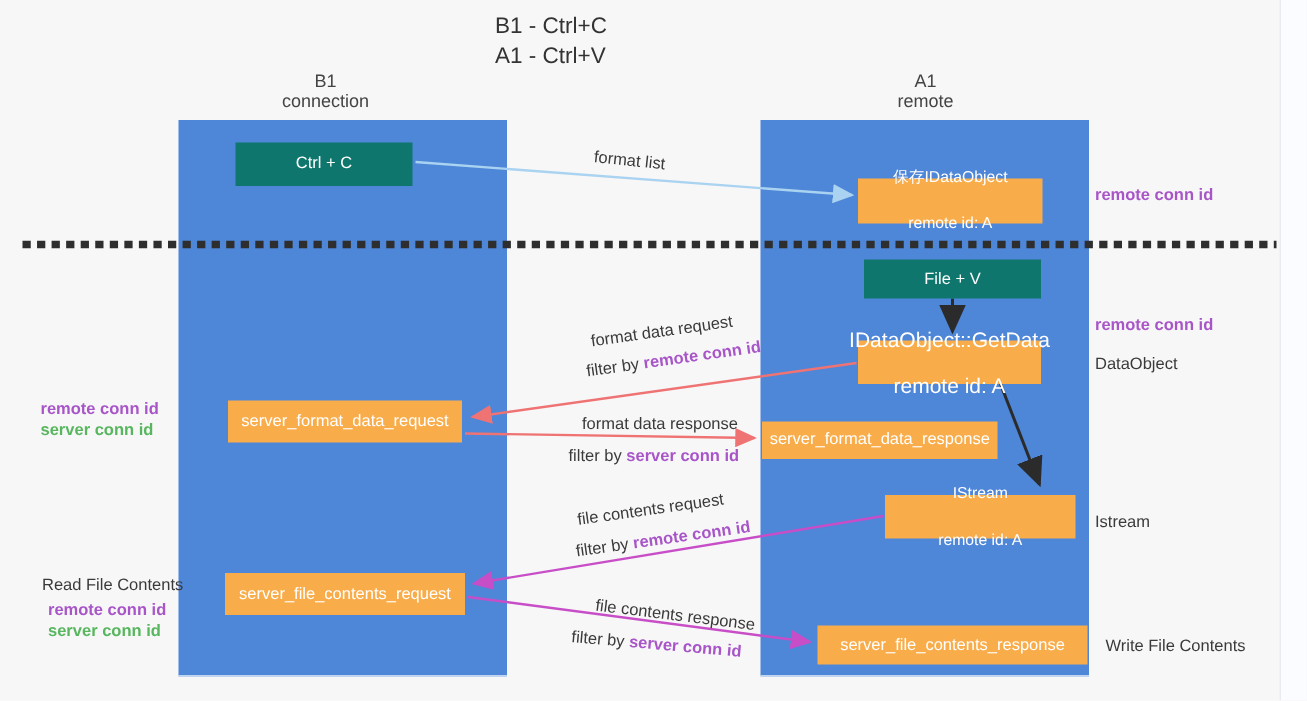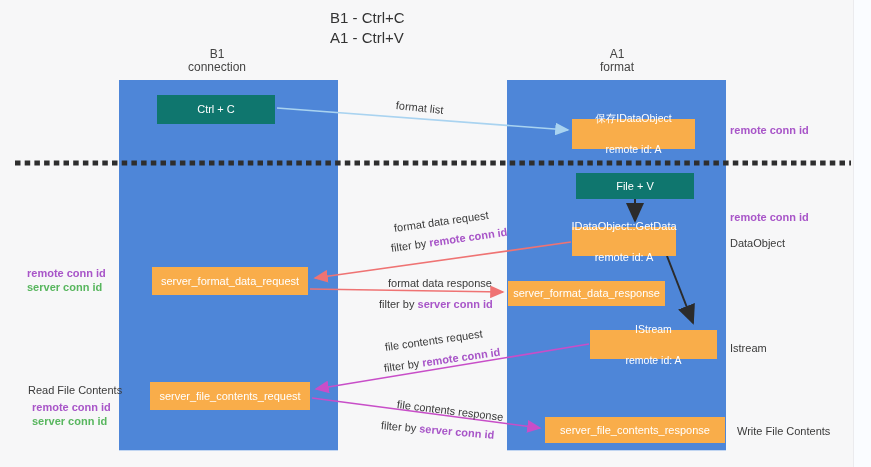--- a/index.html
+++ b/index.html
@@ -52,21 +52,21 @@
     <div>B1 - Ctrl+C</div>
     <div>A1 - Ctrl+V</div>
   </div>
 
   <div class="lifeline-header" style="left:157px;">
     <div>B1</div>
     <div>connection</div>
   </div>
   <div class="lifeline-header" style="left:557px;">
     <div>A1</div>
-    <div>format</div>
+    <div>remote</div>
   </div>
 
   <div class="col z1" style="left:119px;"></div>
   <div class="col z1" style="left:507px;"></div>
 
   <svg class="layer z2" width="871" height="467" viewBox="0 0 871 467">
     <defs>
       <marker id="ah-blue" markerWidth="9" markerHeight="8" refX="8" refY="4" orient="auto">
         <path d="M0,0 L9,4 L0,8 z" fill="#a9d3f0"></path>
       </marker>
@@ -104,21 +104,21 @@
 
   <div class="node orange z3" style="left:572px; top:119px; width:123px; height:30px; font-size:10.5px;">
     <div>保存IDataObject</div>
     <div>remote id: A</div>
   </div>
 
   <div class="node green z3" style="left:576px; top:173px; width:118px; height:26px;">
     <div>File + V</div>
   </div>
 
-  <div class="node orange z3" style="left:572px; top:227px; width:104px; height:29px; font-size:11px;">
+  <div class="node orange z3" style="left:572px; top:227px; width:122px; height:29px; font-size:14px;">
     <div>IDataObject::GetData</div>
     <div>remote id: A</div>
   </div>
 
   <div class="node orange z3" style="left:152px; top:267px; width:156px; height:28px;">
     <div>server_format_data_request</div>
   </div>
 
   <div class="node orange z3" style="left:508px; top:281px; width:157px; height:25px;">
     <div>server_format_data_response</div>

